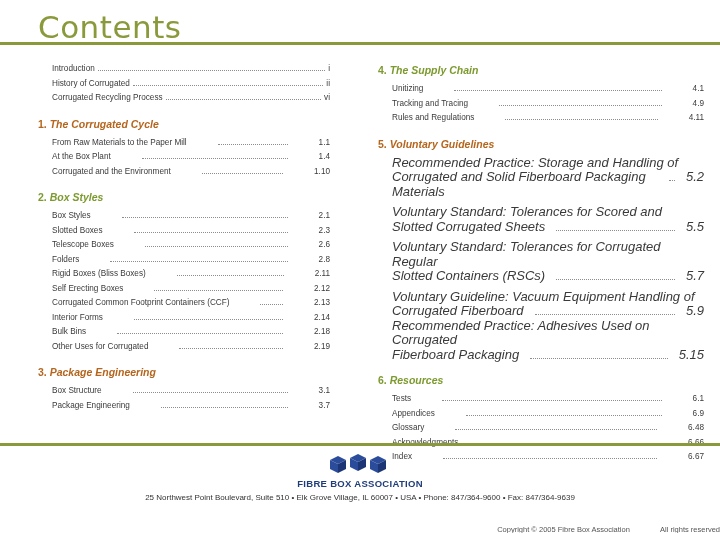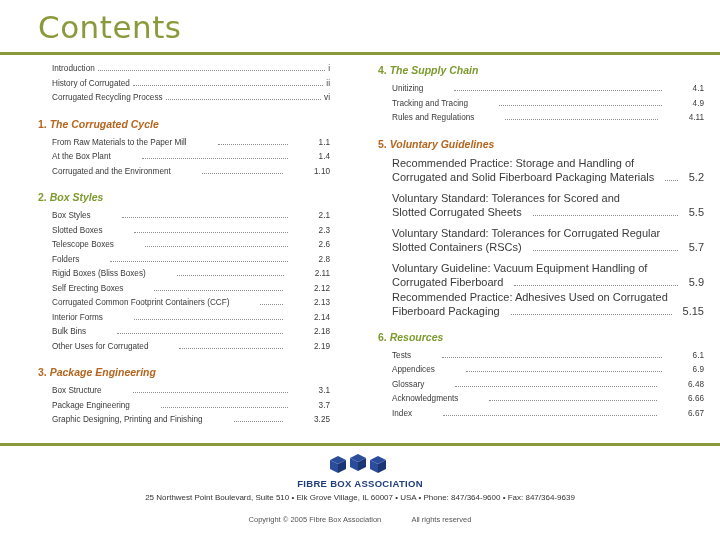--- a/index.html
+++ b/index.html
@@ -17,21 +17,21 @@
   }
   .page {
     position: relative;
     width: 720px;
     height: 533px;
     box-sizing: border-box;
   }
   
   .header {
     padding: 4px 0 16px 38px;
-    height: 52px;
+    height: 42px;
     box-sizing: border-box;
   }
   .contents-title {
     font-size: 31px;
     color: #8a9a3b;
     font-weight: normal;
     letter-spacing: 0.5px;
     line-height: 46px;
     font-family: "DejaVu Sans", sans-serif;
   }
@@ -108,24 +108,25 @@
   }
   .entry .pg {
     white-space: nowrap;
     color: #3a3a3a;
   }
   .indent1 {
     padding-left: 14px;
     gap: 28px;
   }
   .multiline {
-    font-size: 11px;
+    font-size: 13px;
     color: #3a3a3a;
     line-height: 14.5px;
     padding-left: 14px;
+    font-style: italic;
   }
   .multiline .l1 {
     display: block;
   }
   .multiline .l2row {
     display: flex;
     align-items: baseline;
     gap: 8px;
   }
   .multiline .dots {
@@ -173,21 +174,22 @@
   .weburl {
     font-size: 8px;
     color: #1f3d7a;
     text-decoration: underline;
     margin-top: 3px;
     display: inline-block;
   }
   .copyright {
     font-size: 7.5px;
     color: #555555;
-    margin-top: 13px;
+    margin-top: 23px;
+    text-align: right;
   }
   .copyright .rights {
     margin-left: 28px;
   }
 </style>
 </head>
 <body>
 
 <div class="page">
 
@@ -299,25 +301,20 @@
       </div>
       <div class="entry indent1">
         <span class="label">Box Structure</span>
         <span class="dots"></span>
         <span class="pg">3.1</span>
       </div>
       <div class="entry indent1">
         <span class="label">Package Engineering</span>
         <span class="dots"></span>
         <span class="pg">3.7</span>
-      </div>
-      <div class="entry indent1">
-        <span class="label">Graphic Designing, Printing and Finishing</span>
-        <span class="dots"></span>
-        <span class="pg">3.25</span>
       </div>
 
     </div>
 
     <div class="col col-right">
 
       <div class="section-head green" style="margin-top:2px;">
         <span class="num">4.</span>
         <span>The Supply Chain</span>
       </div>

